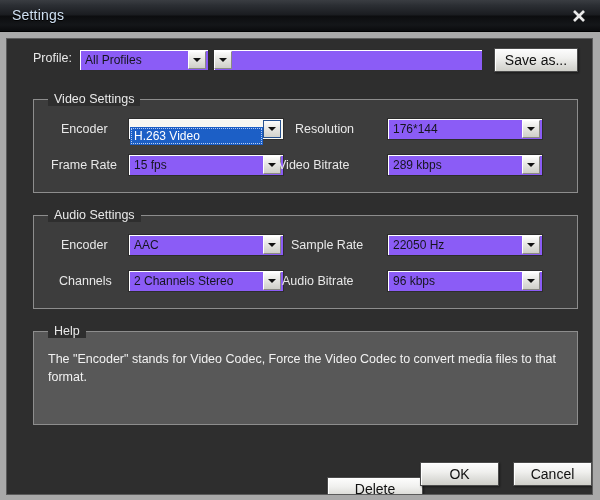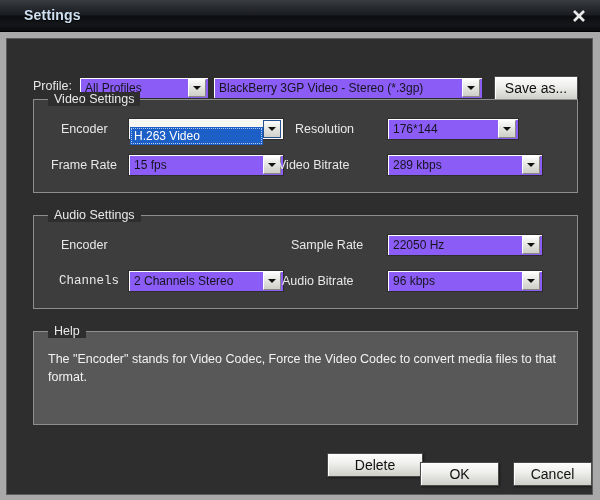--- a/index.html
+++ b/index.html
@@ -20,22 +20,22 @@
 
   
   .titlebar {
     position: absolute; left: 0; top: 0;
     width: 600px; height: 32px;
     background: linear-gradient(to bottom,
         #3a3d42 0%, #2b2e33 18%, #1a1c20 48%, #0c0d0f 52%, #141619 80%, #0a0b0d 100%);
     border-bottom: 1px solid #000;
   }
   .titlebar-text {
-    position: absolute; left: 24px; top: 7px;
-    font-size: 14px; font-weight: bold;
+    position: absolute; left: 12px; top: 7px;
+    font-size: 14px; font-weight: normal;
     color: #cfe0f2;
     letter-spacing: 0.2px;
     text-shadow: 0 1px 0 #000;
   }
   .close-btn {
     position: absolute; right: 8px; top: 4px;
     width: 26px; height: 24px;
     display: flex; align-items: center; justify-content: center;
     cursor: pointer;
   }
@@ -52,21 +52,21 @@
     position: relative;
     width: 100%; height: 100%;
     background: #2e2e2e;
     border: 1px solid #5b5b5b;
     overflow: hidden;
   }
 
   
   .profile-row {
     position: absolute; left: 0; top: 8px;
-    width: 100%; height: 30px; margin-top: 28px;
+    width: 100%; height: 30px;
   }
   .label {
     color: #e8e8e8;
     font-size: 12.5px;
     position: absolute;
     white-space: nowrap;
   }
   .lbl-profile { left: 26px; top: 20px; }
 
   
@@ -183,42 +183,41 @@
         <div class="label lbl-profile" style="top:4px;">Profile:</div>
 
         <div class="combo" style="left:72px; top:2px; width:130px;">
           <span class="val">All Profiles</span>
           <span class="arrow">
               <i></i>
             </span>
         </div>
 
         <div class="combo" style="left:206px; top:2px; width:270px;">
-          <span class="val">BlackBerry 3GP Video - Stereo (*.3gp)</span>
           <span class="arrow">
               <i></i>
             </span>
         </div>
 
         <div class="btn" style="left:487px; top:1px; width:84px;">Save as...</div>
       </div>
 
       <div class="group" style="left:26px; top:60px; width:545px; height:94px;">
         <div class="group-title">Video Settings</div>
 
         <div class="label" style="left:27px; top:22px;">Encoder</div>
         <div class="combo focused" style="left:94px; top:18px; width:156px;">
           <span class="val">H.263 Video</span>
           <span class="arrow">
               <i></i>
             </span>
         </div>
 
         <div class="label" style="left:261px; top:22px;">Resolution</div>
-        <div class="combo" style="left:353px; top:18px; width:132px;">
+        <div class="combo" style="left:353px; top:18px; width:156px;">
           <span class="val">176*144</span>
           <span class="arrow">
               <i></i>
             </span>
         </div>
 
         <div class="label" style="left:17px; top:58px;">Frame Rate</div>
         <div class="combo" style="left:94px; top:54px; width:156px;">
           <span class="val">15 fps</span>
           <span class="arrow">
@@ -232,30 +231,36 @@
           <span class="arrow">
               <i></i>
             </span>
         </div>
       </div>
 
       <div class="group" style="left:26px; top:176px; width:545px; height:94px;">
         <div class="group-title">Audio Settings</div>
 
         <div class="label" style="left:27px; top:22px;">Encoder</div>
+        <div class="combo" style="left:94px; top:18px; width:156px;">
+          <span class="val">AAC</span>
+          <span class="arrow">
+              <i></i>
+            </span>
+        </div>
 
         <div class="label" style="left:257px; top:22px;">Sample Rate</div>
         <div class="combo" style="left:353px; top:18px; width:156px;">
           <span class="val">22050 Hz</span>
           <span class="arrow">
               <i></i>
             </span>
         </div>
 
-        <div class="label" style="left:25px; top:58px;font-family:Liberation Mono, monospace;">Channels</div>
+        <div class="label" style="left:25px; top:58px;">Channels</div>
         <div class="combo" style="left:94px; top:54px; width:156px;">
           <span class="val">2 Channels Stereo</span>
           <span class="arrow">
               <i></i>
             </span>
         </div>
 
         <div class="label" style="left:248px; top:58px;">Audio Bitrate</div>
         <div class="combo" style="left:353px; top:54px; width:156px;">
           <span class="val">96 kbps</span>
@@ -263,19 +268,19 @@
               <i></i>
             </span>
         </div>
       </div>
 
       <div class="group help" style="left:26px; top:292px; width:545px; height:94px;">
         <div class="group-title">Help</div>
         <div class="help-text">The "Encoder" stands for Video Codec, Force the Video Codec to convert media files to that format.</div>
       </div>
 
-      <div class="btn" style="left:320px; top:414px; width:96px;">Delete</div>
+      <div class="btn" style="left:320px; top:438px; width:96px;">Delete</div>
       <div class="btn" style="left:413px; top:423px; width:79px;">OK</div>
       <div class="btn" style="left:506px; top:423px; width:79px;">Cancel</div>
 
     </div>
   </div>
 </div>
 
 </body></html>

